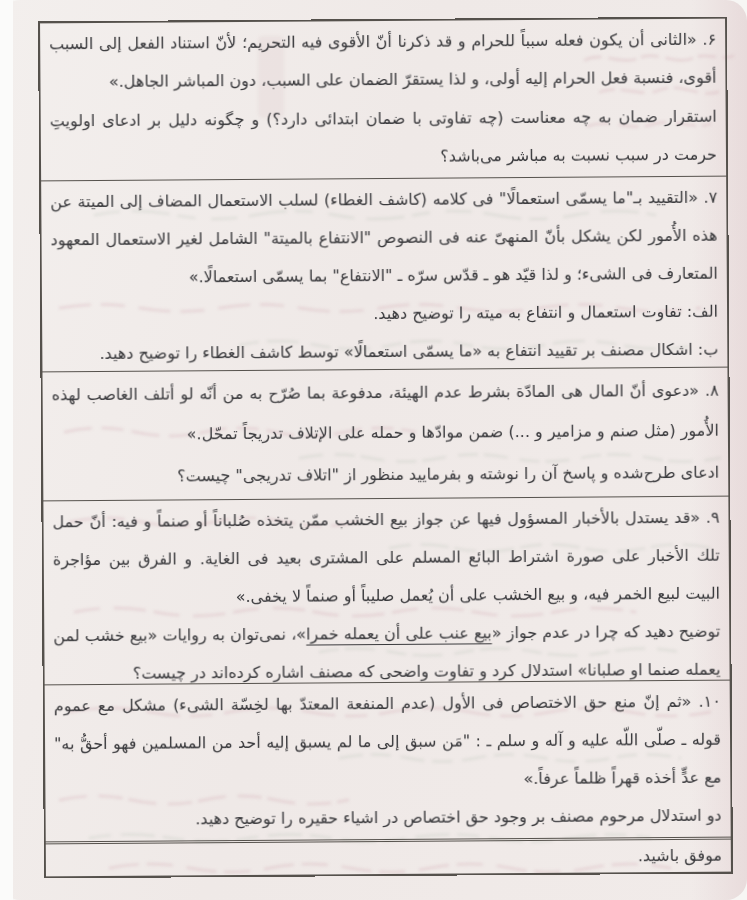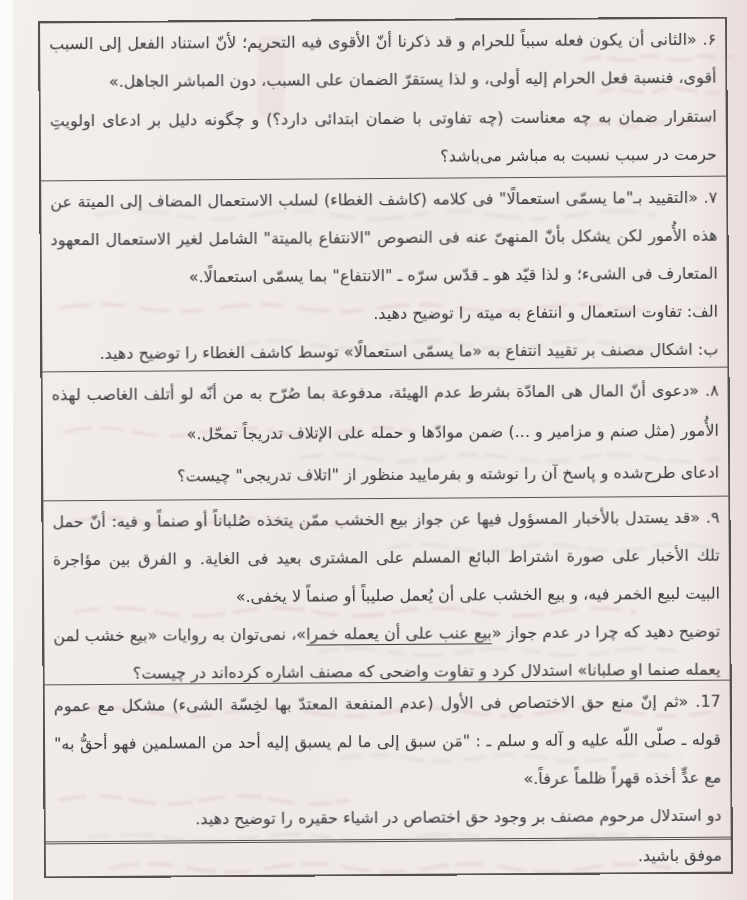--- a/index.html
+++ b/index.html
@@ -6,20 +6,21 @@
   body{
     width:747px;height:900px;overflow:hidden;position:relative;
     background:#f7f6f4;
     font-family:"DejaVu Sans", sans-serif;
   }
   .scan{
     position:absolute;inset:0;
     background:
       linear-gradient(to left, rgba(213,184,189,.30), rgba(213,184,189,0) 55px),
       linear-gradient(105deg, #f3efed 0%, var(--c-paper,#efe9e7) 45%, #f1ebe9 100%);
+    border-radius: 21px;
   }
   .scan::before{ 
     content:"";position:absolute;left:0;top:0;width:13px;height:100%;
     background:#fbfbfa;
   }
   .bleed{position:absolute;left:0;top:0;pointer-events:none;}
   .bleed .pk{stroke:var(--c-bleed_pink,#c9919e);opacity:.26;}
   .bleed .gy{stroke:var(--c-bleed_gray,#9fae9f);opacity:.20;}
   .bleed .stamp{fill:var(--c-bleed_pink,#c9919e);opacity:.10;stroke:none;}
   .sheet{
@@ -105,21 +106,21 @@
       <p class="quote"><span class="qnum">۸.</span> <span>«دعوى أنّ المال هى المادّة بشرط عدم الهيئة، مدفوعة بما صُرّح به من أنّه لو أتلف الغاصب لهذه الأُمور (مثل صنم و مزامير و ...) ضمن موادّها و حمله على الإتلاف تدريجاً تمحّل.»</span></p>
       <p class="prompt">ادعاى طرح‌شده و پاسخ آن را نوشته و بفرماييد منظور از "اتلاف تدريجى" چيست؟</p>
     </section>
 
     <section class="row r4">
       <p class="quote"><span class="qnum">۹.</span> <span>«قد يستدل بالأخبار المسؤول فيها عن جواز بيع الخشب ممّن يتخذه صُلباناً أو صنماً و فيه: أنّ حمل تلك الأخبار على صورة اشتراط البائع المسلم على المشترى بعيد فى الغاية. و الفرق بين مؤاجرة البيت لبيع الخمر فيه، و بيع الخشب على أن يُعمل صليباً أو صنماً لا يخفى.»</span></p>
       <p class="prompt"><span>توضيح دهيد كه چرا در عدم جواز «</span><span class="u">بيع عنب على أن يعمله خمرا</span><span>»، نمى‌توان به روايات «بيع خشب لمن يعمله صنما او صلبانا» استدلال كرد و تفاوت واضحى كه مصنف اشاره كرده‌اند در چيست؟</span></p>
     </section>
 
     <section class="row r5">
-      <p class="quote"><span class="qnum">17.</span> <span>«ثم إنّ منع حق الاختصاص فى الأول (عدم المنفعة المعتدّ بها لخِسّة الشىء) مشكل مع عموم قوله ـ صلّى اللّه عليه و آله و سلم ـ : "مَن سبق إلى ما لم يسبق إليه أحد من المسلمين فهو أحقُّ به" مع عدٍّ أخذه قهراً ظلماً عرفاً.»</span></p>
+      <p class="quote"><span class="qnum">۱۰.</span> <span>«ثم إنّ منع حق الاختصاص فى الأول (عدم المنفعة المعتدّ بها لخِسّة الشىء) مشكل مع عموم قوله ـ صلّى اللّه عليه و آله و سلم ـ : "مَن سبق إلى ما لم يسبق إليه أحد من المسلمين فهو أحقُّ به" مع عدٍّ أخذه قهراً ظلماً عرفاً.»</span></p>
       <p class="prompt">دو استدلال مرحوم مصنف بر وجود حق اختصاص در اشياء حقيره را توضيح دهيد.</p>
     </section>
 
     <section class="row r6 footer-row">
       <p>موفق باشيد.</p>
     </section>
 
   </div>
 </div>
 

